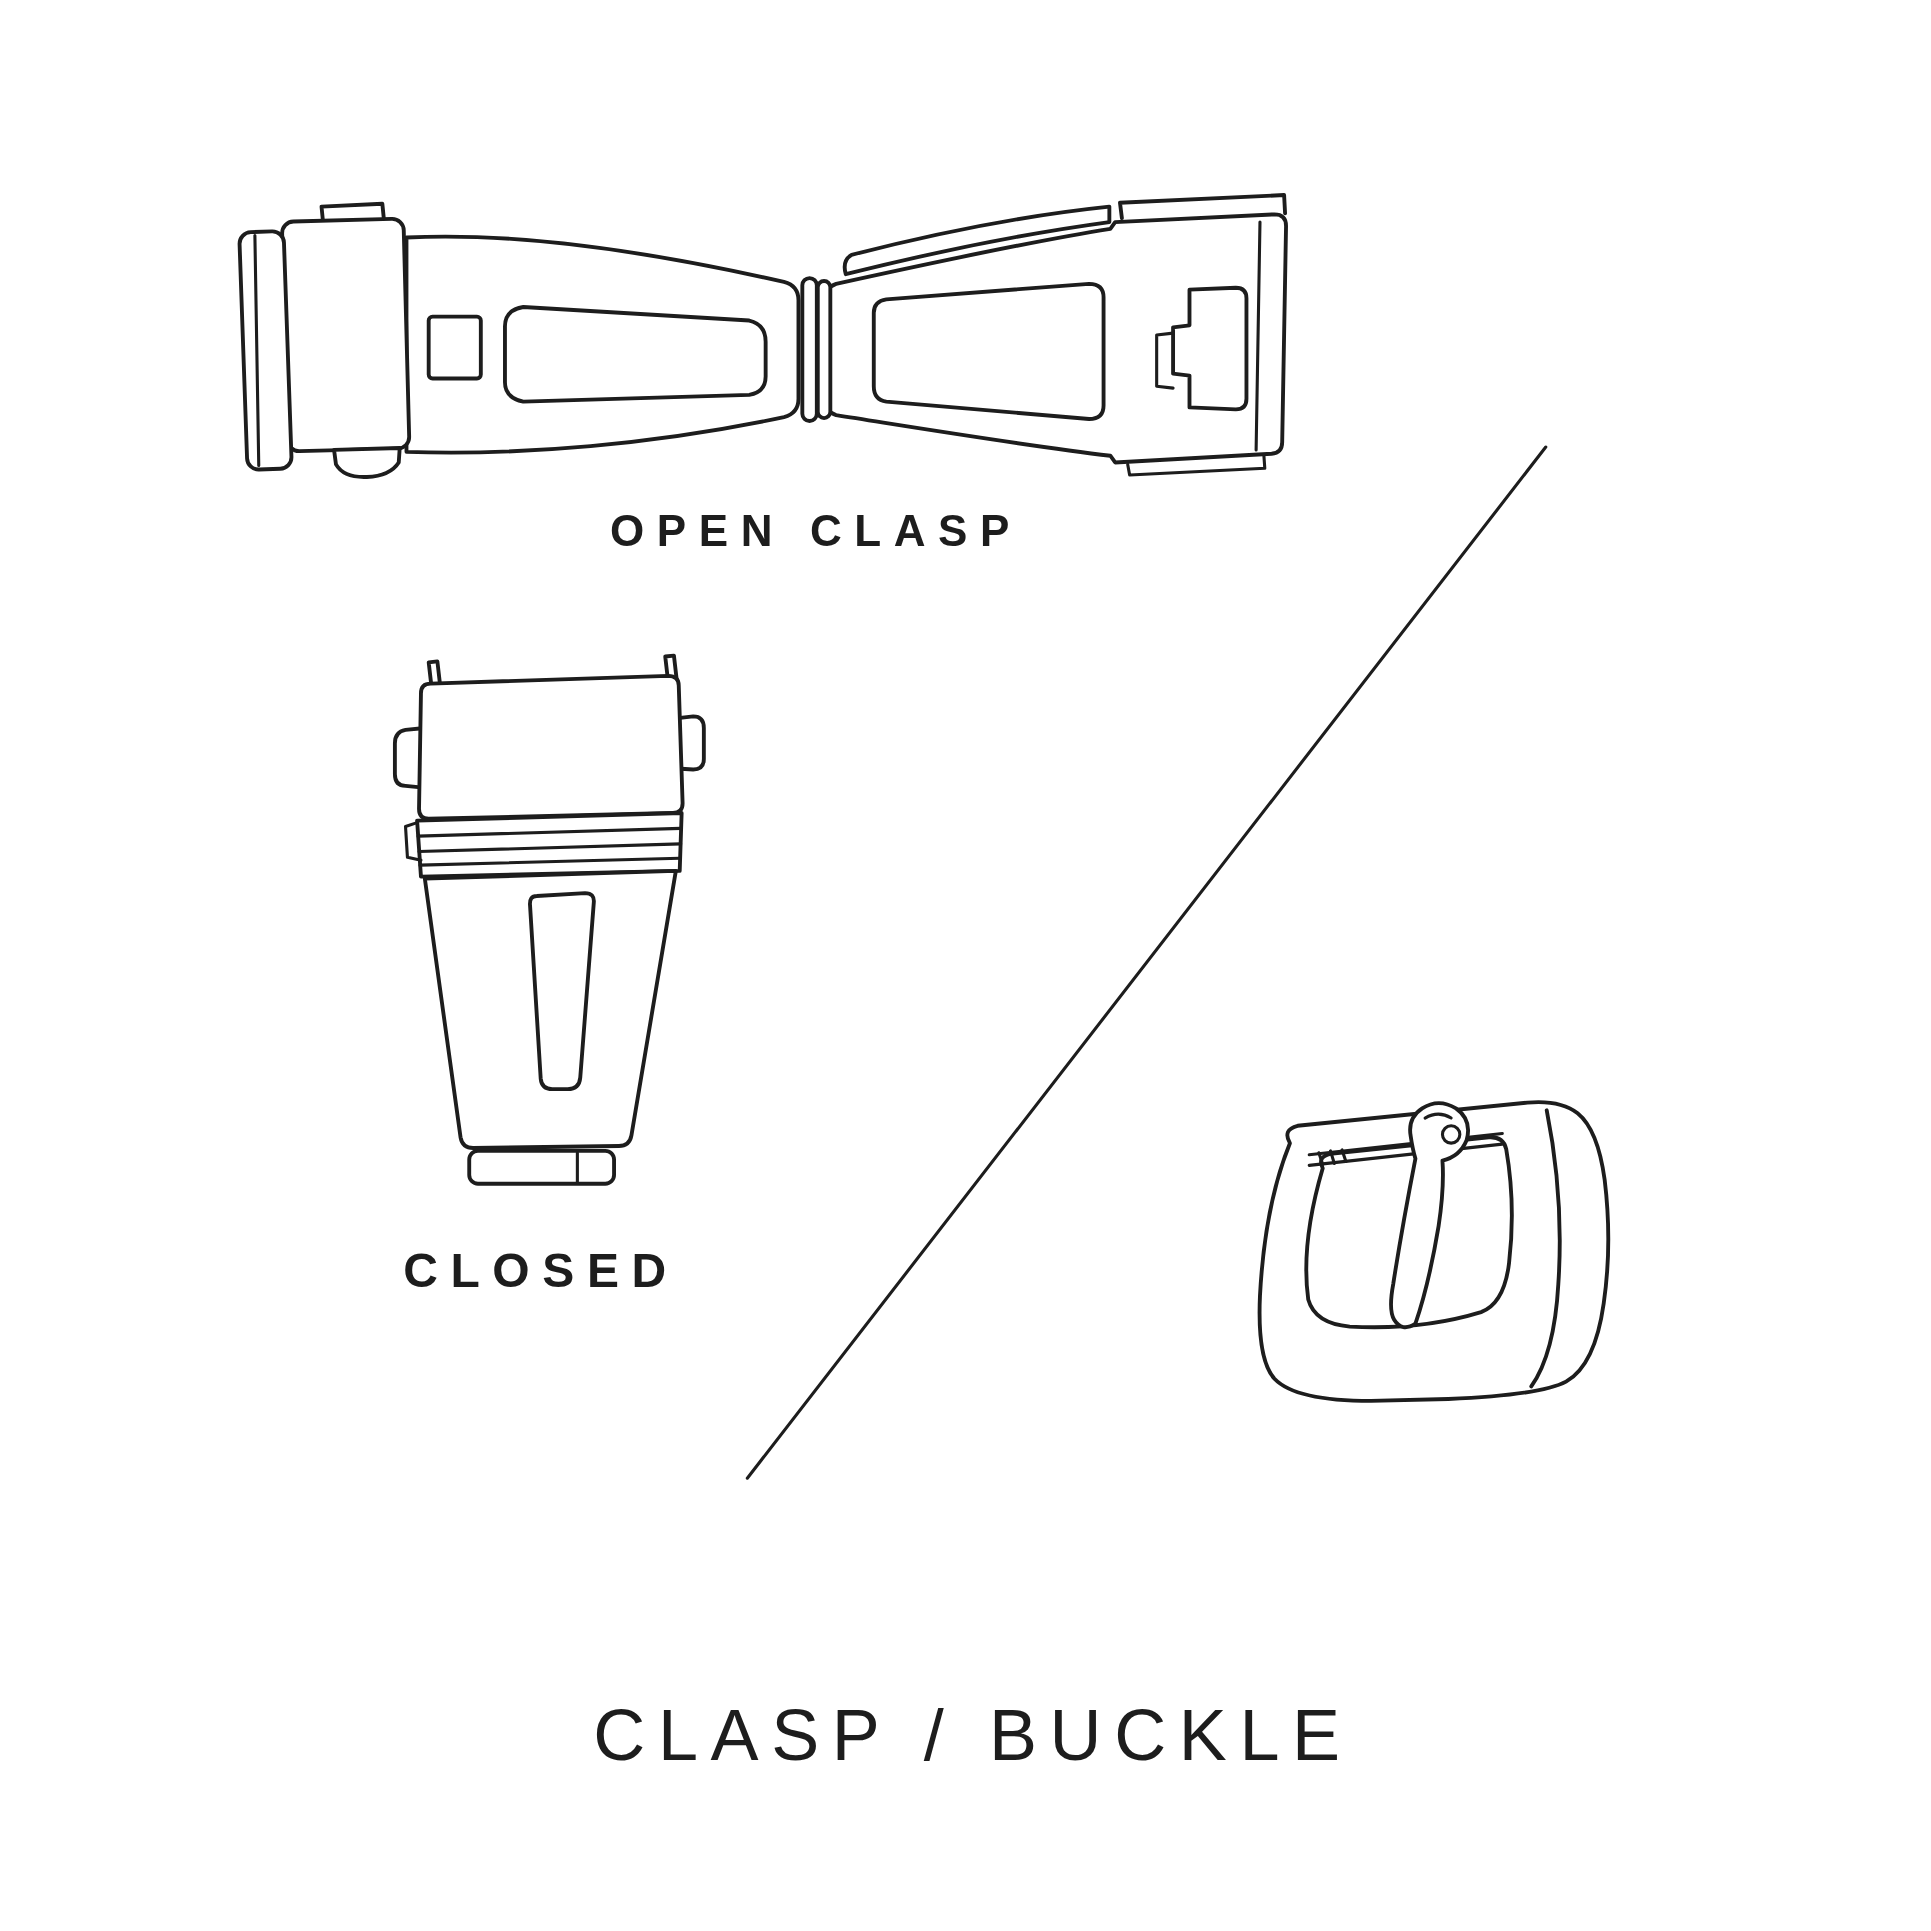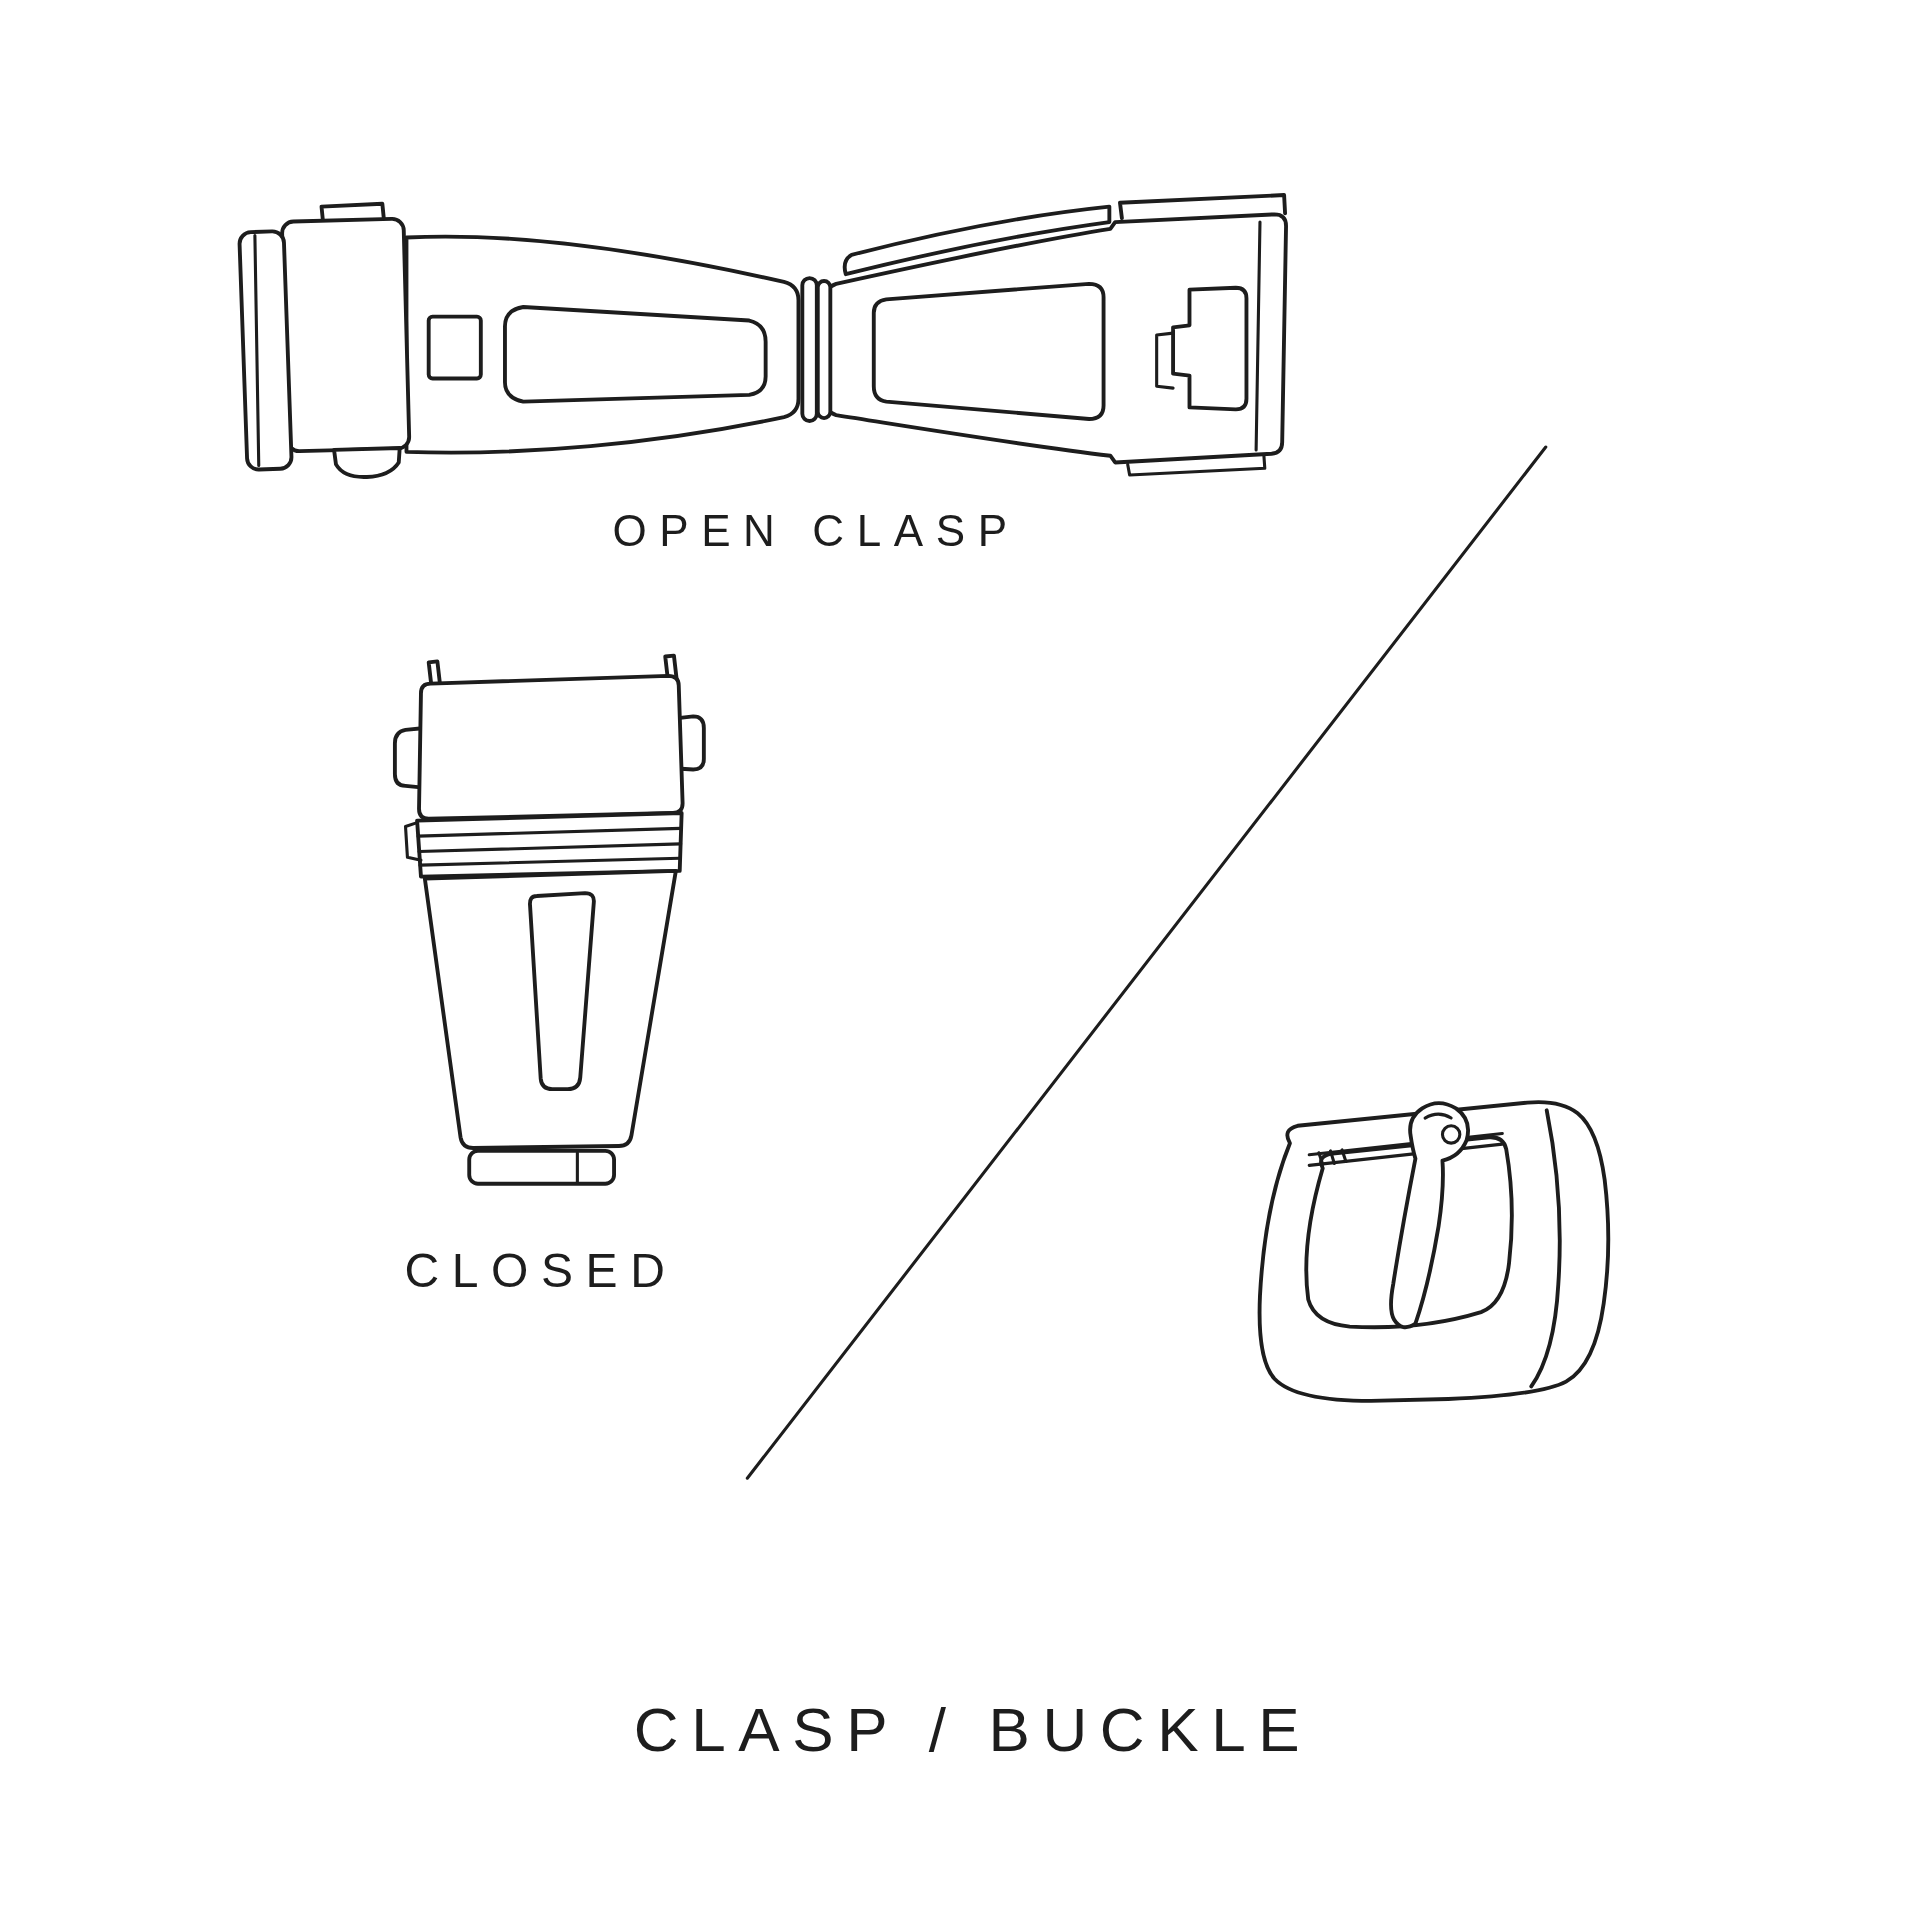--- a/index.html
+++ b/index.html
@@ -29,38 +29,38 @@
     stroke-linejoin:round;
   }
   .art .fw{fill:#ffffff;}
   .art .thin{stroke-width:3.2;}
   .label{
     position:absolute;
     color:var(--line);
     white-space:nowrap;
     line-height:1;
     transform:translateX(-50%);
-    font-weight:400;
+    font-weight:700;
   }
   .label-open{
     left:816px;top:509px;
     font-size:44px;
     letter-spacing:12.6px;
   }
   .label-closed{
     left:541px;top:1247px;
     font-size:48px;
     letter-spacing:12.6px;
   }
   .title{
     position:absolute;
     left:973px;top:1699px;
     transform:translateX(-50%);
     color:var(--line);
-    font-size:62px;
+    font-size:72px;
     letter-spacing:12.6px;
     font-weight:500;
     white-space:nowrap;
     line-height:1;
   }
 </style>
 </head>
 <body>
 
 <div class="canvas">

